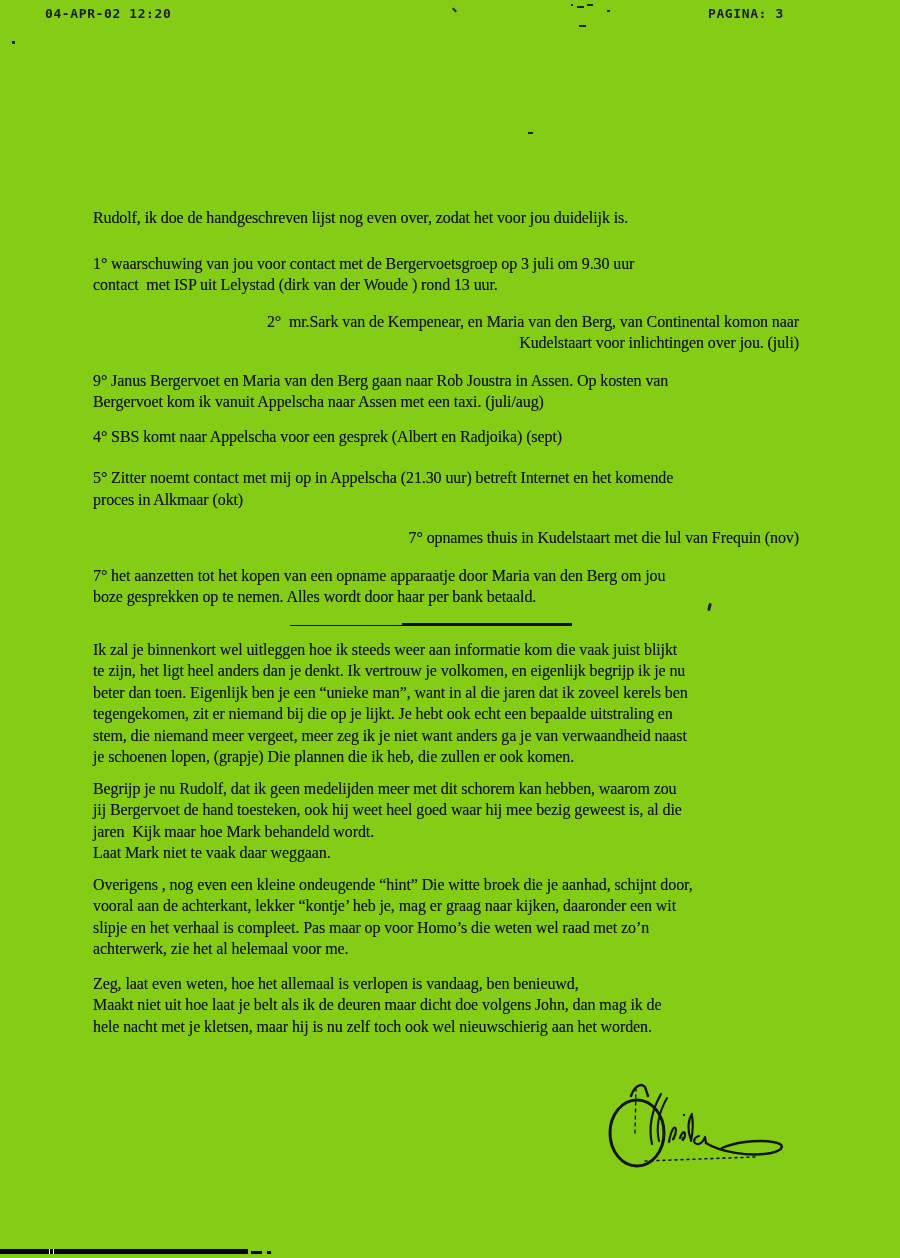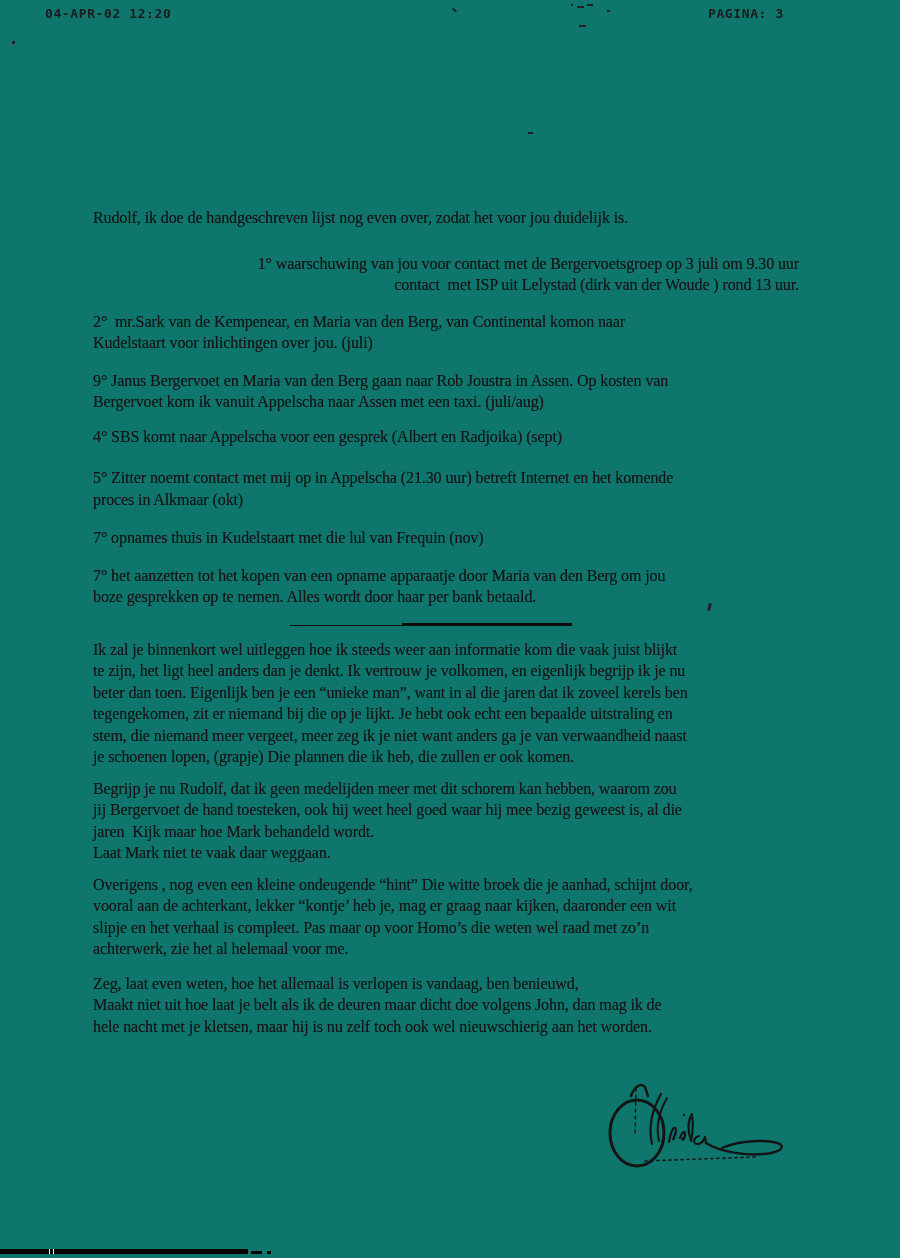--- a/index.html
+++ b/index.html
@@ -1,35 +1,35 @@
 <!DOCTYPE html>
 <html><head>
 <meta charset="utf-8">
 <style>
   html,body { margin:0; padding:0; background:#e8e8e8; }
   .page {
     position:relative; width:900px; height:1258px; margin:0 auto;
-    background:#0f766e; overflow:hidden;
+    background:#84cc16; overflow:hidden;
     font-family:"Liberation Serif","DejaVu Serif",serif;
     color:#161616;
   }
   
   .fax-header { position:absolute; top:6px; left:0; right:0; height:18px;
     font-family:"DejaVu Sans Mono","Liberation Mono",monospace;
     font-size:13px; font-weight:bold; letter-spacing:0.6px; color:#1c1c1c; }
   .fax-date { position:absolute; left:45px; top:0; }
   .fax-page-num { position:absolute; left:708px; top:0; }
 
   
   .content { position:absolute; left:93px; top:207px; width:706px;
     font-size:16px; line-height:21.5px; letter-spacing:-0.1px; }
   .content p { margin:0 0 17px 0; white-space:pre-wrap;
     text-shadow:0 0 0.5px rgba(10,10,10,0.55);font-family:Liberation Serif, serif; }
-  .mb24{margin-bottom:24px !important;} .mb15{margin-bottom:15px !important;text-align:right;}
-  .mb16{margin-bottom:16px !important;} .mb13{margin-bottom:13px !important;}
+  .mb24{margin-bottom:24px !important;} .mb15{margin-bottom:15px !important;}
+  .mb16{margin-bottom:16px !important;text-align:right;} .mb13{margin-bottom:13px !important;}
   .mb20{margin-bottom:20px !important;} .mb10{margin-bottom:10px !important;}
   .mb0{margin-bottom:0 !important;}
 
   
   .divider { position:relative; height:4px; width:282px;
     margin:-2px 0 12px 197px; }
   .divider-line { position:absolute; left:0; right:0; top:2px; height:1.5px; background:#101010; }
   .divider-thick { position:absolute; left:112px; right:0; top:0; height:2.5px; background:#0b0b0b; }
 
   

